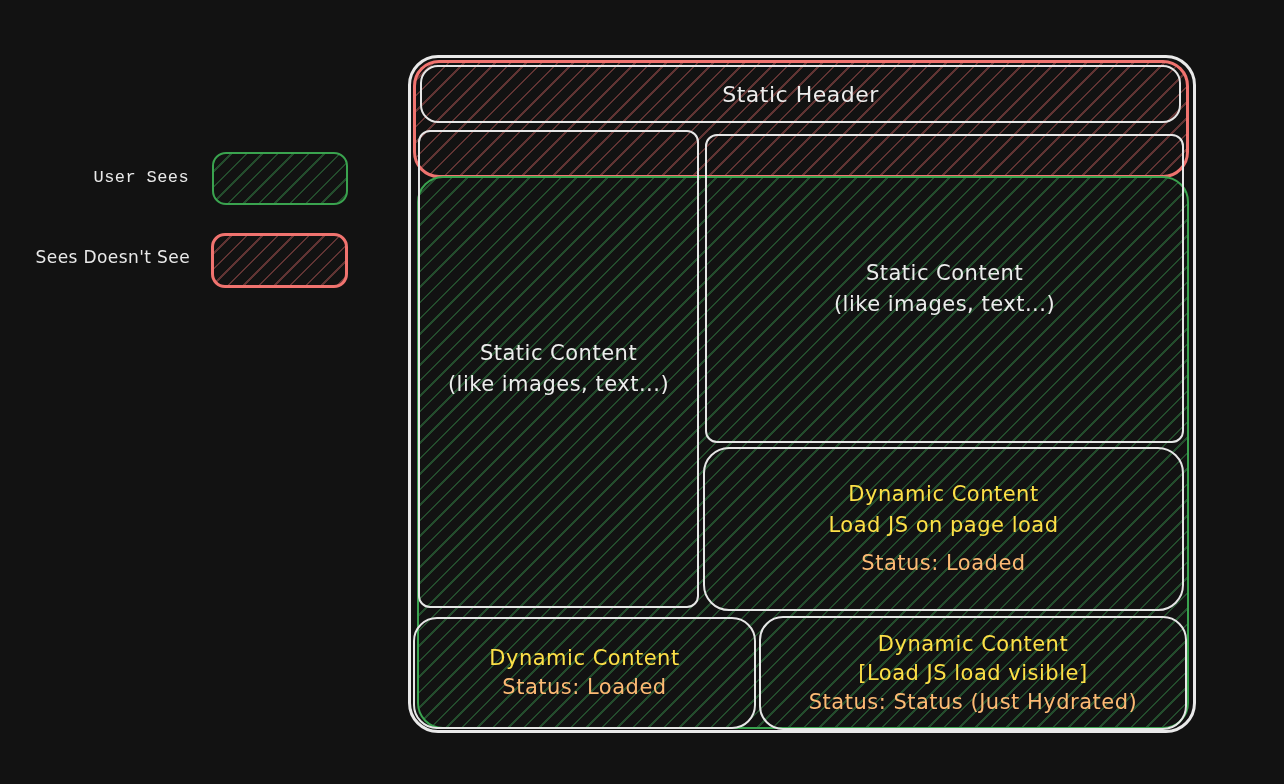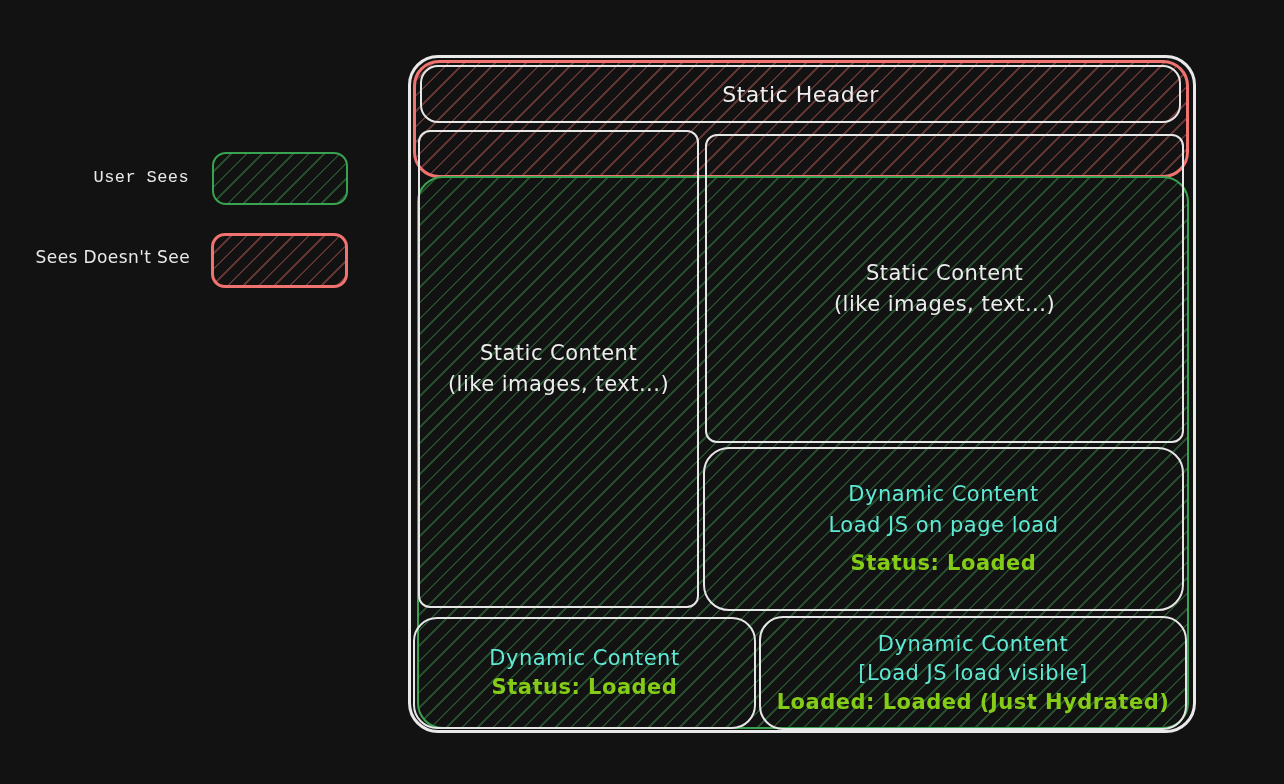--- a/index.html
+++ b/index.html
@@ -60,22 +60,22 @@
     justify-content: center;
     text-align: center;
   }
   .sketch-box .line {
     font-size: 21px;
     letter-spacing: 0.5px;
     line-height: 31px;
     white-space: nowrap;
   }
   .txt-white  { color: #ededed; }
-  .txt-blue   { color: #5eead4; }
-  .txt-violet { color: #84cc16; font-weight: bold; }
+  .txt-blue   { color: #fde047; }
+  .txt-violet { color: #fdba74; }
 
   .header-box { border-radius: 18px; }
   .header-box .line { font-size: 22px; }
 
   .bottom-box .line { line-height: 29px; }
   .status-gap { margin-top: 7px; }
 </style>
 </head>
 <body>
 
@@ -114,16 +114,16 @@
   </div>
 
   <div class="abs sketch-box bottom-box stroke-white" style="left:413px; top:617px; width:343px; height:112px; border-radius:24px;">
     <div class="line txt-blue">Dynamic Content</div>
     <div class="line txt-violet">Status: Loaded</div>
   </div>
 
   <div class="abs sketch-box bottom-box stroke-white" style="left:759px; top:616px; width:428px; height:114px; border-radius:24px;">
     <div class="line txt-blue">Dynamic Content</div>
     <div class="line txt-blue">[Load JS load visible]</div>
-    <div class="line txt-violet">Loaded: Loaded (Just Hydrated)</div>
+    <div class="line txt-violet">Status: Status (Just Hydrated)</div>
   </div>
 
 </div>
 
 </body></html>

